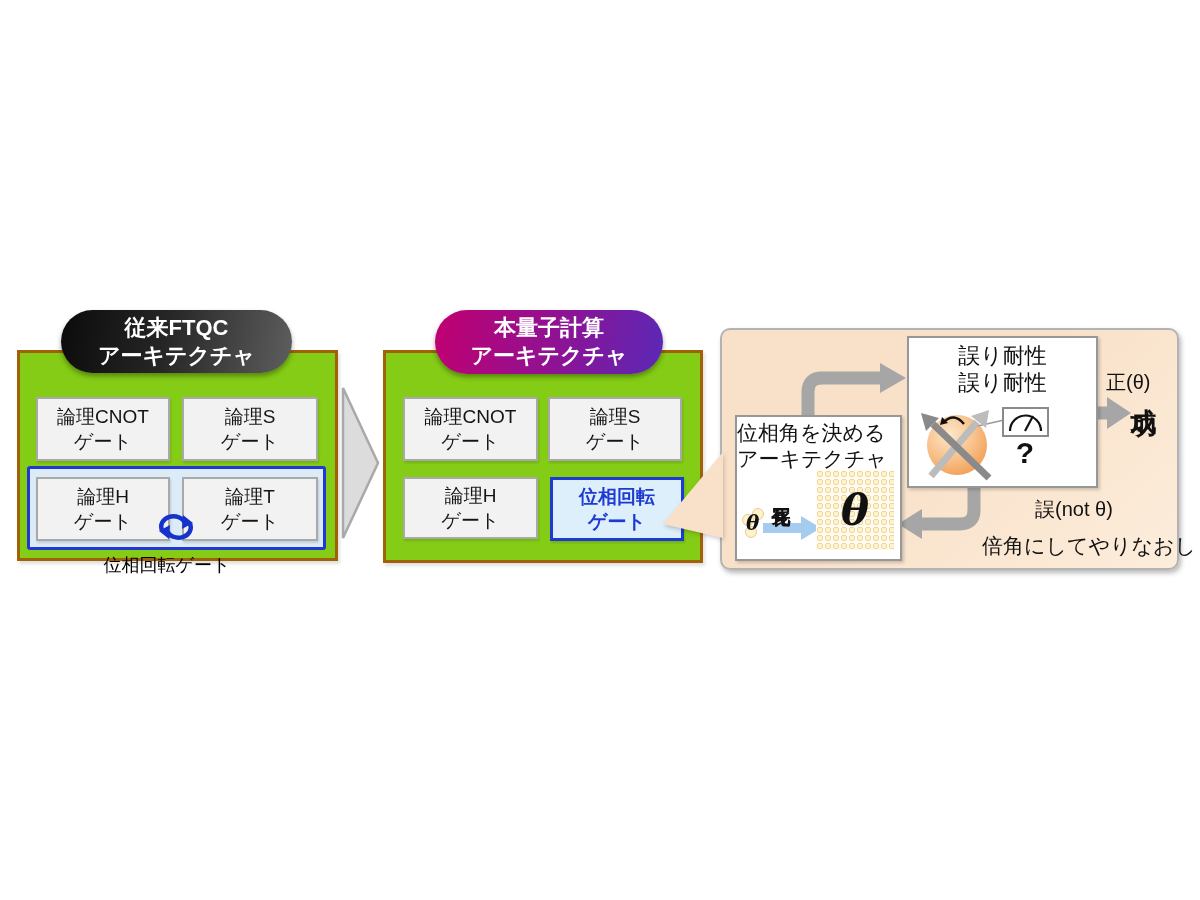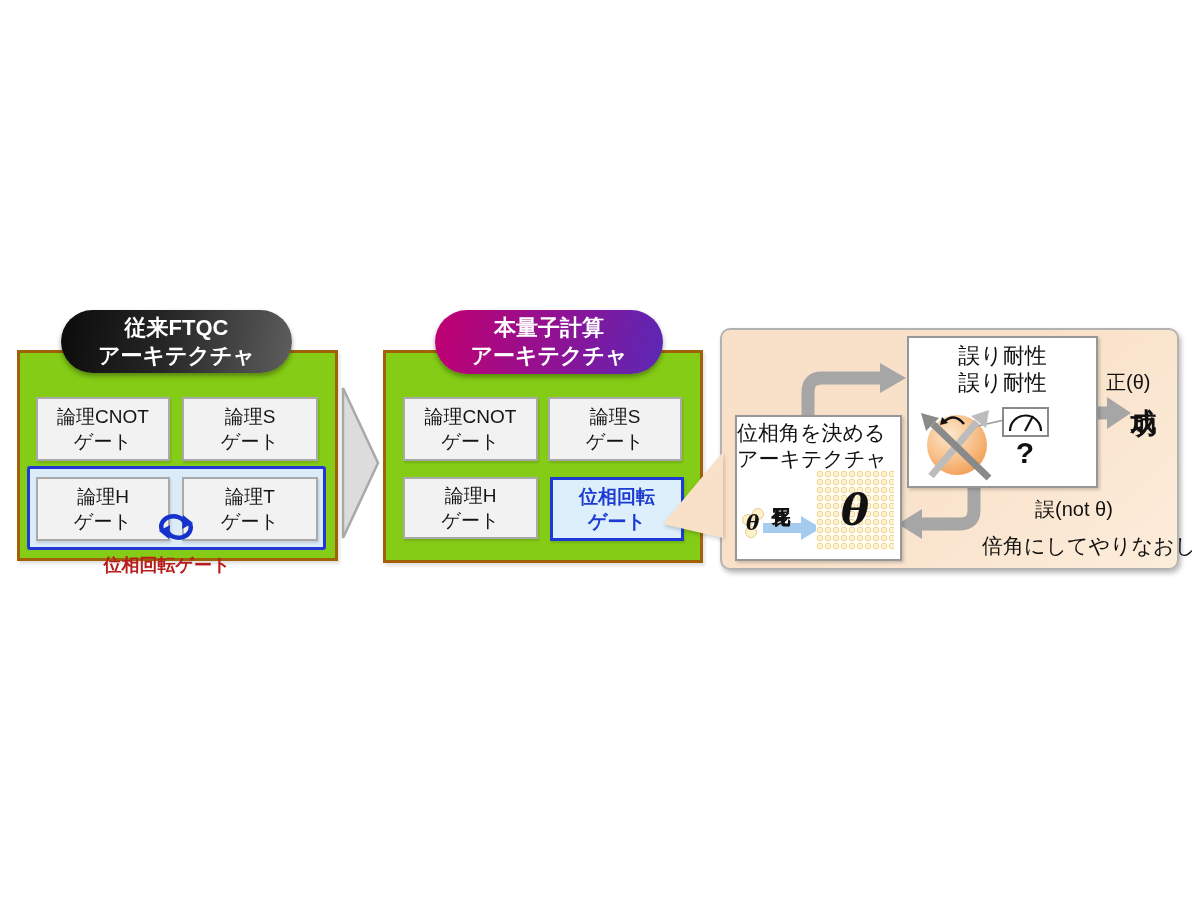--- a/index.html
+++ b/index.html
@@ -13,21 +13,21 @@
         display:flex;flex-direction:column;justify-content:center;text-align:center;
         box-shadow:0 3px 5px rgba(0,0,0,0.35);z-index:5;}
   .pill-dark{background:linear-gradient(100deg,#0b0b0b 0%,#262626 45%,#5e5e5e 100%);}
   .pill-magenta{background:linear-gradient(100deg,#c10070 0%,#8d1395 55%,#5a28b6 100%);}
 
   .gate{position:absolute;background:#f2f2f2;border:2px solid #a9a9a9;
         display:flex;flex-direction:column;justify-content:center;text-align:center;
         font-size:19px;line-height:25px;color:#141414;box-shadow:1px 2px 2px rgba(0,0,0,0.12);}
   .gate-hl{background:#ddeffa;border:3px solid #1d3ad2;color:#1d3ad2;font-weight:600;}
   .group-box{position:absolute;background:#dcebf8;border:3px solid #2238d4;border-radius:3px;}
-  .caption-blue{position:absolute;color:#b91c1c;font-weight:bold;font-size:18px;text-align:center;}
+  .caption-blue{position:absolute;color:#000000;font-weight:normal;font-size:18px;text-align:center;}
 
   
   .rpanel{position:absolute;left:720px;top:328px;width:455px;height:238px;border-radius:10px;
           background:linear-gradient(140deg,#f9e1c9 45%,#fceddb 100%);
           border:2px solid #b3b3b3;box-shadow:2px 3px 5px rgba(0,0,0,0.28);}
   .wbox{position:absolute;background:#fff;border:2px solid #979797;box-shadow:2px 2px 3px rgba(0,0,0,0.18);}
   .qtitle{position:absolute;left:0;top:3px;width:100%;text-align:left;font-size:21px;line-height:26px;font-weight:500;}
   .rtitle{position:absolute;left:0;top:4px;width:100%;text-align:center;font-size:22px;line-height:27px;font-weight:500;}
   .vtext{writing-mode:vertical-rl;text-orientation:upright;}
   .theta{font-family:"DejaVu Serif","Liberation Serif",serif;font-style:italic;}

